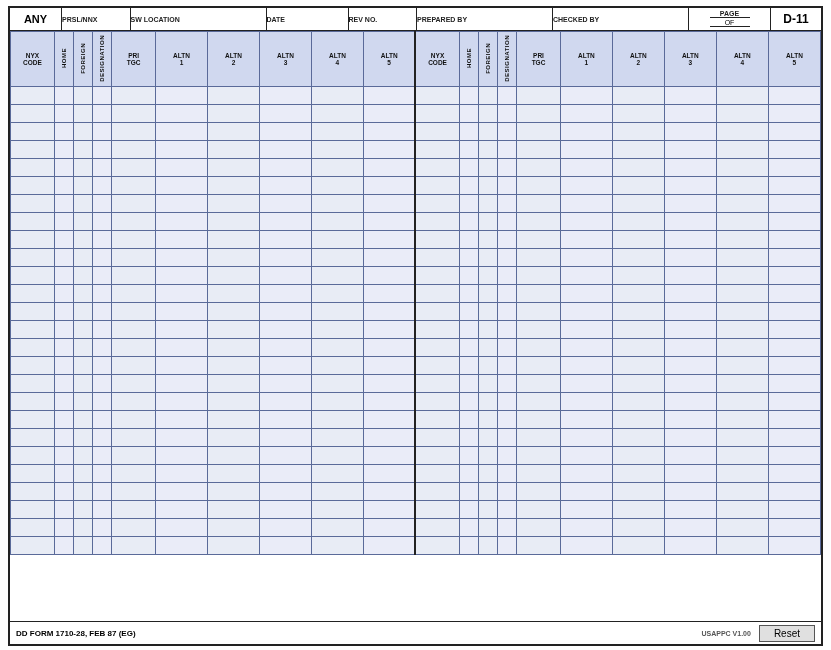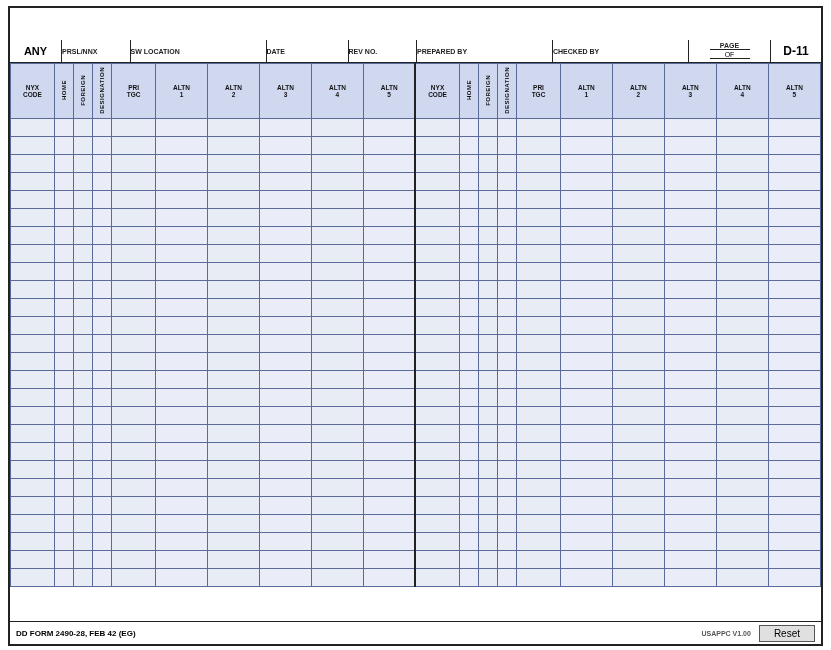--- a/index.html
+++ b/index.html
@@ -36,21 +36,20 @@
       display: flex;
       border-bottom: 1.5px solid #222;
       min-height: 22px;
     }
     .meta-cell {
       border-right: 1.5px solid #222;
       padding: 2px 0;
       display: flex;
       flex-direction: column;
       justify-content: center;
-      margin-top: 32px;
     }
     .meta-cell:last-child { border-right: none; }
     .meta-label {
       font-size: 7px;
       font-weight: bold;
       color: #222;
     }
     .meta-any { width: 52px; font-weight: bold; font-size: 11px; justify-content: center; align-items: center; display: flex; }
     .meta-prsl { flex: 1; }
     .meta-sw { flex: 2; }
@@ -799,20 +798,20 @@
               <td style="height: 18px;"></td>
               <td style="height: 18px;"></td>
               <td style="height: 18px;"></td>
               <td style="height: 18px;"></td>
             </tr>
           </tbody>
       </table>
     </div>
 
     <div class="footer-row">
-      <span>DD FORM 2490-28, FEB 42 (EG)</span>
+      <span>DD FORM 1710-28, FEB 87 (EG)</span>
       <div style="display:flex;align-items:center;gap:8px;">
         <span class="usappc">USAPPC V1.00</span>
         <button class="reset-btn">Reset</button>
       </div>
     </div>
   </div>
 </div>
 
 </body></html>

